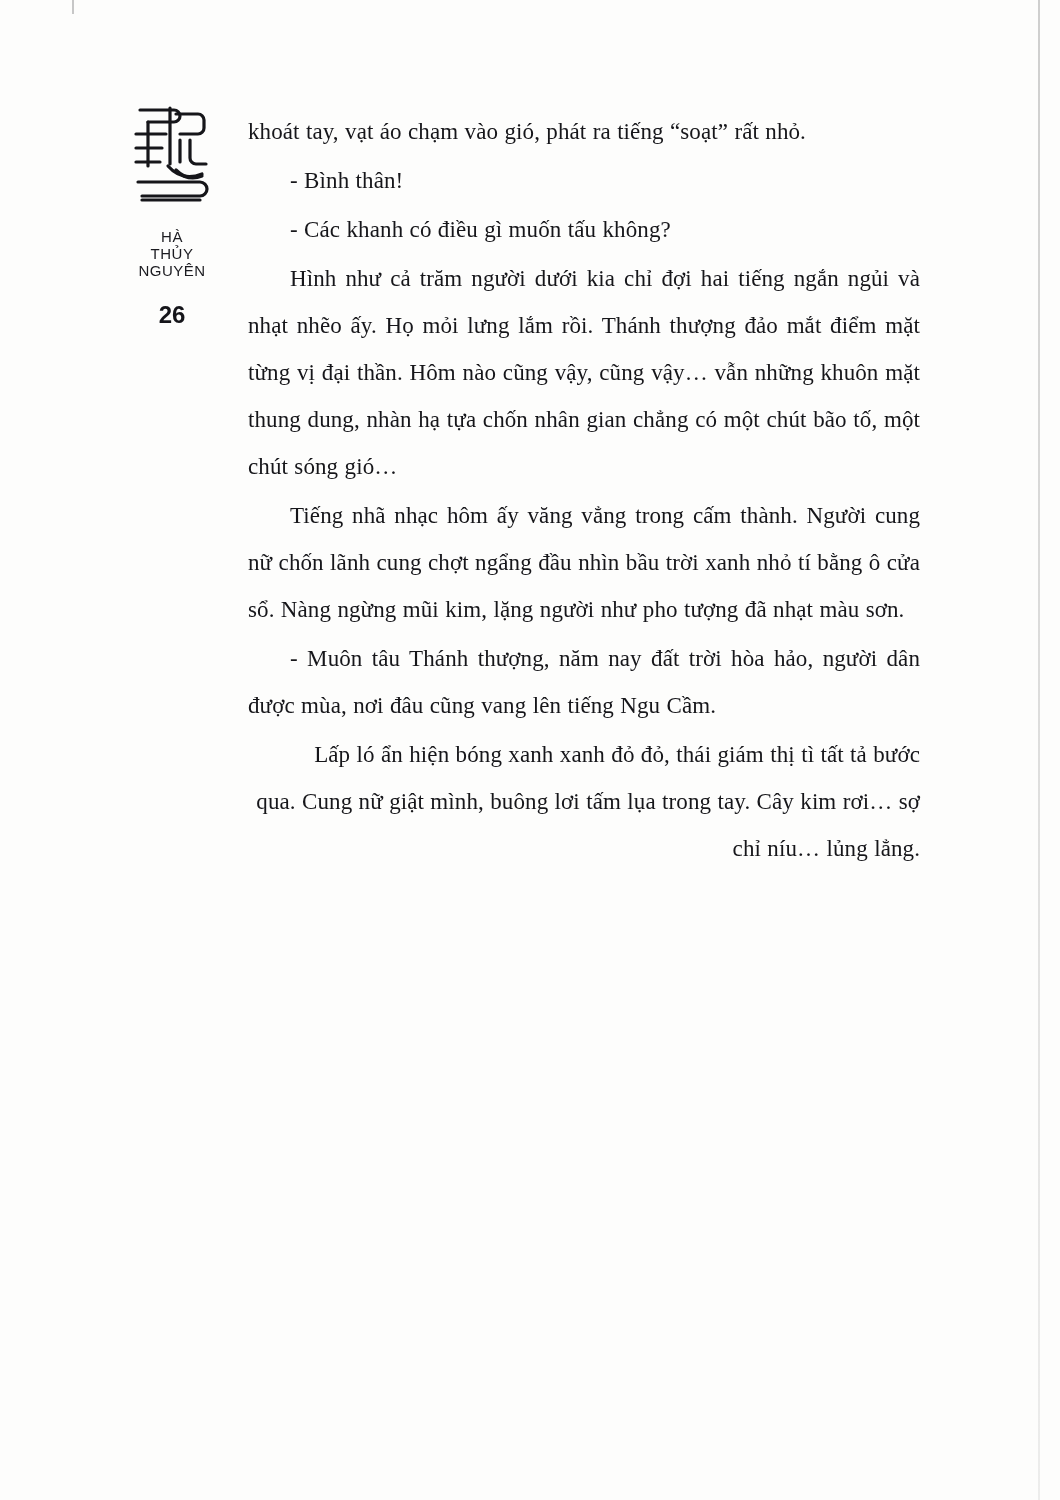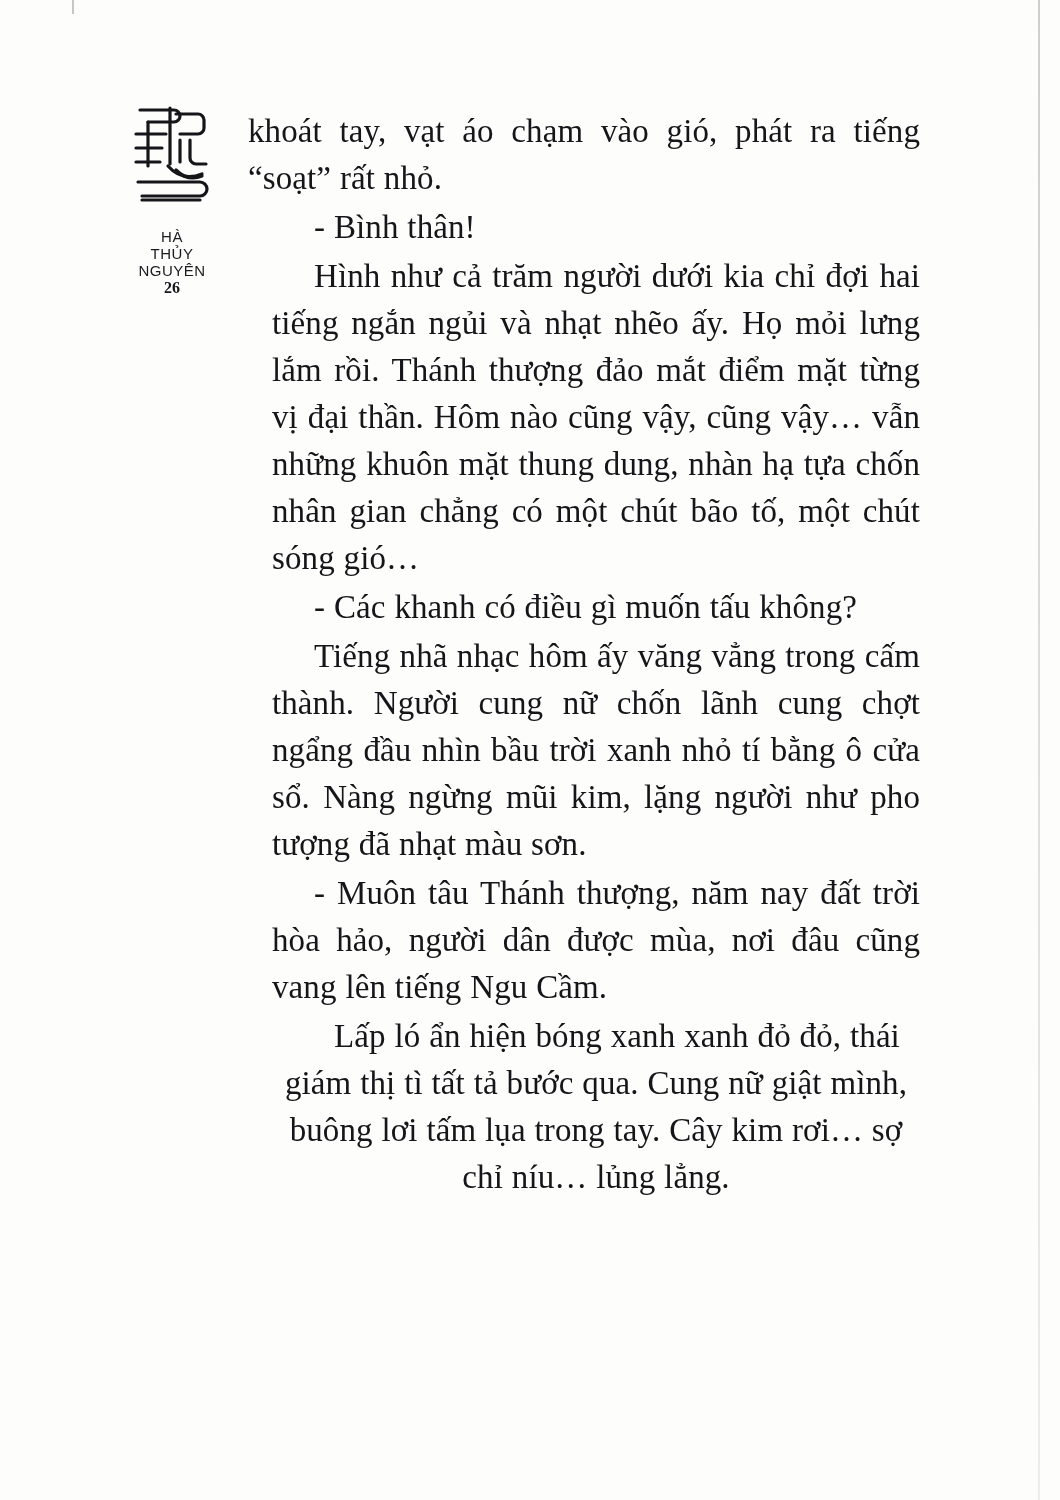--- a/index.html
+++ b/index.html
@@ -62,50 +62,50 @@
     margin-top: 2px;
     font-family: "Liberation Sans", sans-serif;
     font-size: 15px;
     line-height: 17px;
     letter-spacing: .5px;
     color: #1b1b20;
   }
   .author div { white-space: nowrap; }
 
   .folio {
-    font-family: Liberation Serif, serif;
-    font-size: 16px;
+    margin-top: 22px;
+    font-family: Liberation Sans, sans-serif;
+    font-size: 24px;
     font-weight: 700;
     color: #15151a;
   }
 
   
   .text-col {
     position: absolute;
     left: 248px;
     top: 108px;
     width: 672px;
   }
 
   .text-col p {
     margin: 0 0 2px 0;
-    font-size: 33px;
+    font-size: 23px;
     line-height: 47px;
     text-align: justify;
     text-justify: inter-word;
     letter-spacing: .1px;
     color: #16161a;
     word-spacing: .5px;
   }
   .text-col p.indent {
     text-indent: 42px;
-    margin-left: 24px;
   }
   .text-col p:last-child {
-    text-align: center;
+    text-align: right;
   }
 
   
   .bleed {
     position: absolute;
     left: 250px;
     width: 640px;
     font-size: 29px;
     line-height: 46px;
     color: rgba(150,150,150,0.13);
@@ -155,20 +155,20 @@
     <div class="folio">26</div>
   </div>
 
   <div class="bleed b1">&nbsp;</div>
   <div class="bleed b2">&nbsp;</div>
   <div class="bleed b3">&nbsp;</div>
 
   <div class="text-col">
     <p>khoát tay, vạt áo chạm vào gió, phát ra tiếng “soạt” rất nhỏ.</p>
     <p class="indent">- Bình thân!</p>
+    <p class="indent">- Các khanh có điều gì muốn tấu không?</p>
     <p class="indent">Hình như cả trăm người dưới kia chỉ đợi hai tiếng ngắn ngủi và nhạt nhẽo ấy. Họ mỏi lưng lắm rồi. Thánh thượng đảo mắt điểm mặt từng vị đại thần. Hôm nào cũng vậy, cũng vậy… vẫn những khuôn mặt thung dung, nhàn hạ tựa chốn nhân gian chẳng có một chút bão tố, một chút sóng gió…</p>
-    <p class="indent">- Các khanh có điều gì muốn tấu không?</p>
     <p class="indent">Tiếng nhã nhạc hôm ấy văng vẳng trong cấm thành. Người cung nữ chốn lãnh cung chợt ngẩng đầu nhìn bầu trời xanh nhỏ tí bằng ô cửa sổ. Nàng ngừng mũi kim, lặng người như pho tượng đã nhạt màu sơn.</p>
     <p class="indent">- Muôn tâu Thánh thượng, năm nay đất trời hòa hảo, người dân được mùa, nơi đâu cũng vang lên tiếng Ngu Cầm.</p>
     <p class="indent">Lấp ló ẩn hiện bóng xanh xanh đỏ đỏ, thái giám thị tì tất tả bước qua. Cung nữ giật mình, buông lơi tấm lụa trong tay. Cây kim rơi… sợ chỉ níu… lủng lẳng.</p>
   </div>
 
 </div>
 
 </body></html>

